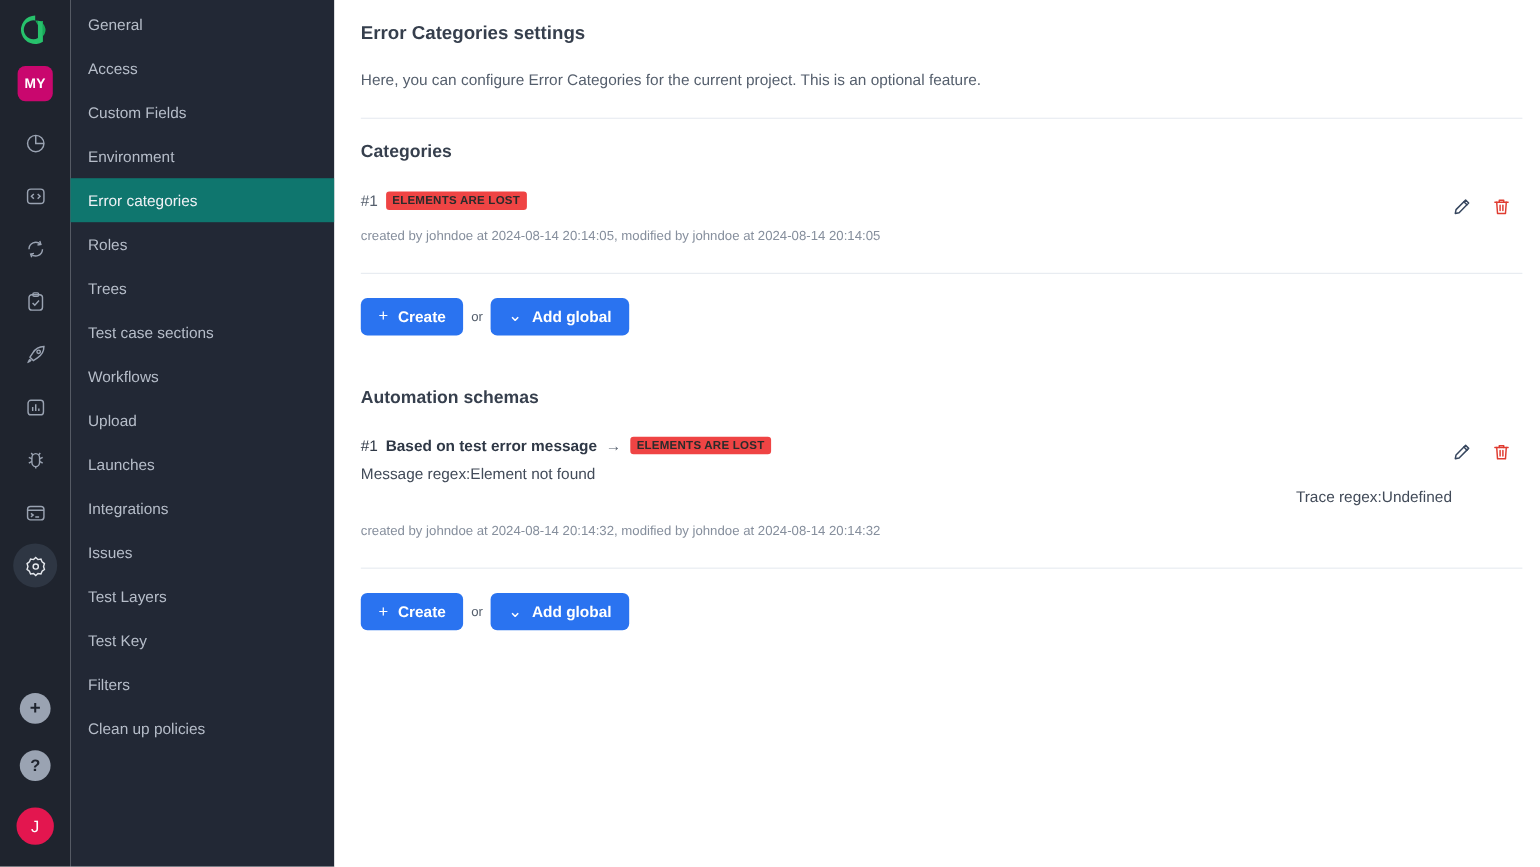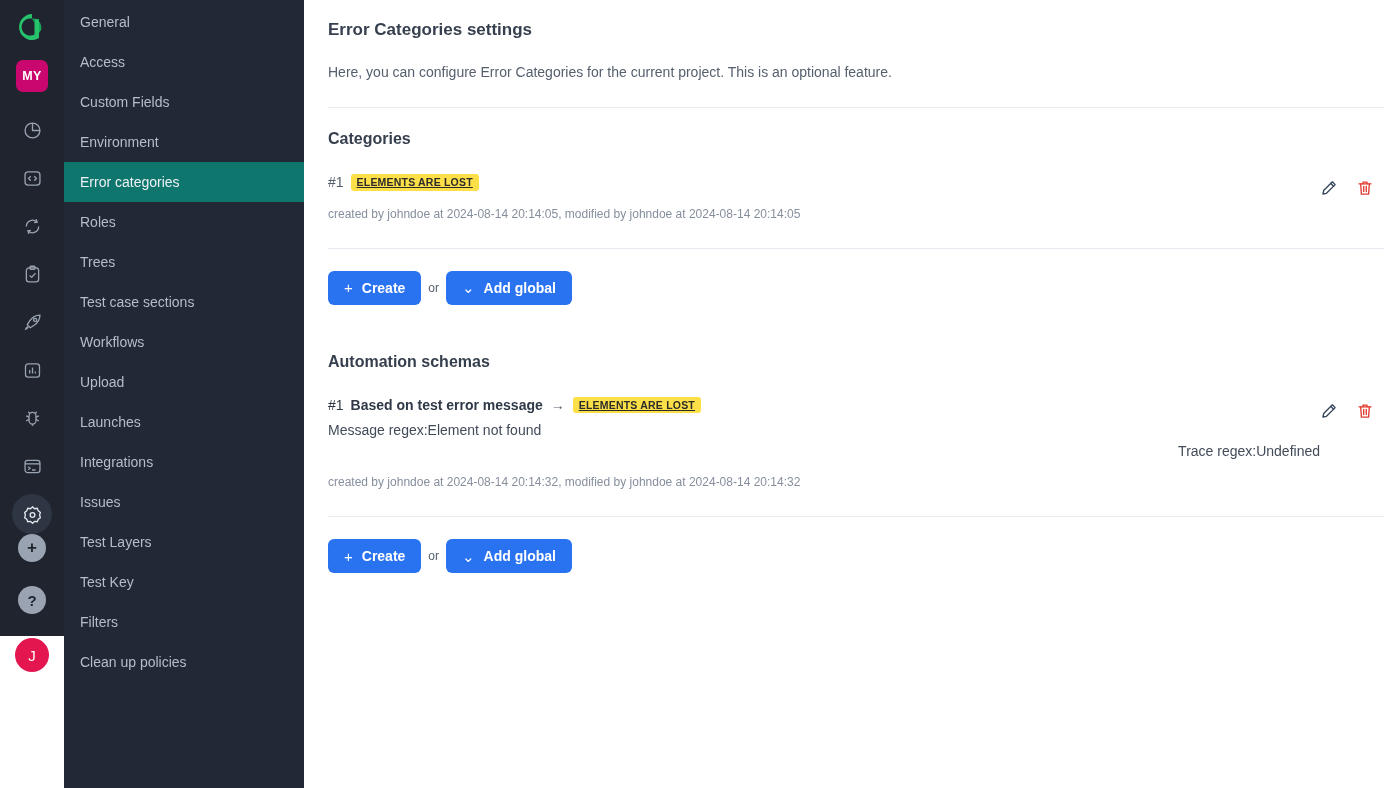--- a/index.html
+++ b/index.html
@@ -6,21 +6,21 @@
   html, body {
     width: 1400px; height: 788px;
     font-family: "Liberation Sans", sans-serif;
     background: #ffffff;
     overflow: hidden;
   }
   .app { display: flex; width: 1400px; height: 788px; }
 
   
   .rail {
-    width: 64px; height: 636px;
+    width: 64px; height: 788px;
     background: #1f242e;
     display: flex; flex-direction: column; align-items: center;
     flex: 0 0 64px;
   }
   .rail-top { display: flex; flex-direction: column; align-items: center; }
   .rail-spacer { flex: 1 1 auto; }
   .rail-bottom { display: flex; flex-direction: column; align-items: center; padding-bottom: 14px; }
 
   .logo { width: 32px; height: 32px; margin-top: 11px; }
   .proj-badge {
@@ -73,25 +73,25 @@
   .section-title { font-size: 16px; font-weight: bold; color: #363f4d; margin-top: 22px; }
 
   .row { display: flex; align-items: flex-start; margin-top: 26px; }
   .row-body { flex: 1 1 auto; }
   .row-head { display: flex; align-items: center; gap: 7px; }
   .idx { font-size: 14px; color: #555f6d; }
   .idx.strong { color: #2f3846; }
   .schema-name { font-size: 14px; font-weight: bold; color: #2f3846; }
   .arrow { font-size: 14px; color: #555f6d; padding: 0 1px; }
   .badge {
-    background: #fde047; color: #2b2b2b;
+    background: #ef4444; color: #2b2b2b;
     font-size: 10.5px; font-weight: bold;
     padding: 3px 6px 2px; border-radius: 3px;
     letter-spacing: .2px; text-transform: uppercase;
-    line-height: 1.1; display: inline-block; text-decoration: underline;
+    line-height: 1.1; display: inline-block;
   }
   .regex-line { font-size: 14px; color: #424b59; margin-top: 9px; }
   .regex-line + .regex-line { margin-top: 5px; text-align: right; }
   .meta { font-size: 12px; color: #868f9d; margin-top: 16px; }
 
   .row-actions { display: flex; align-items: center; gap: 18px; padding-top: 5px; margin-right: 10px; }
   .act { width: 18px; height: 18px; display: block; }
   .act svg { display: block; }
 
   .btn-row { display: flex; align-items: center; margin-top: 22px; gap: 7px; }

